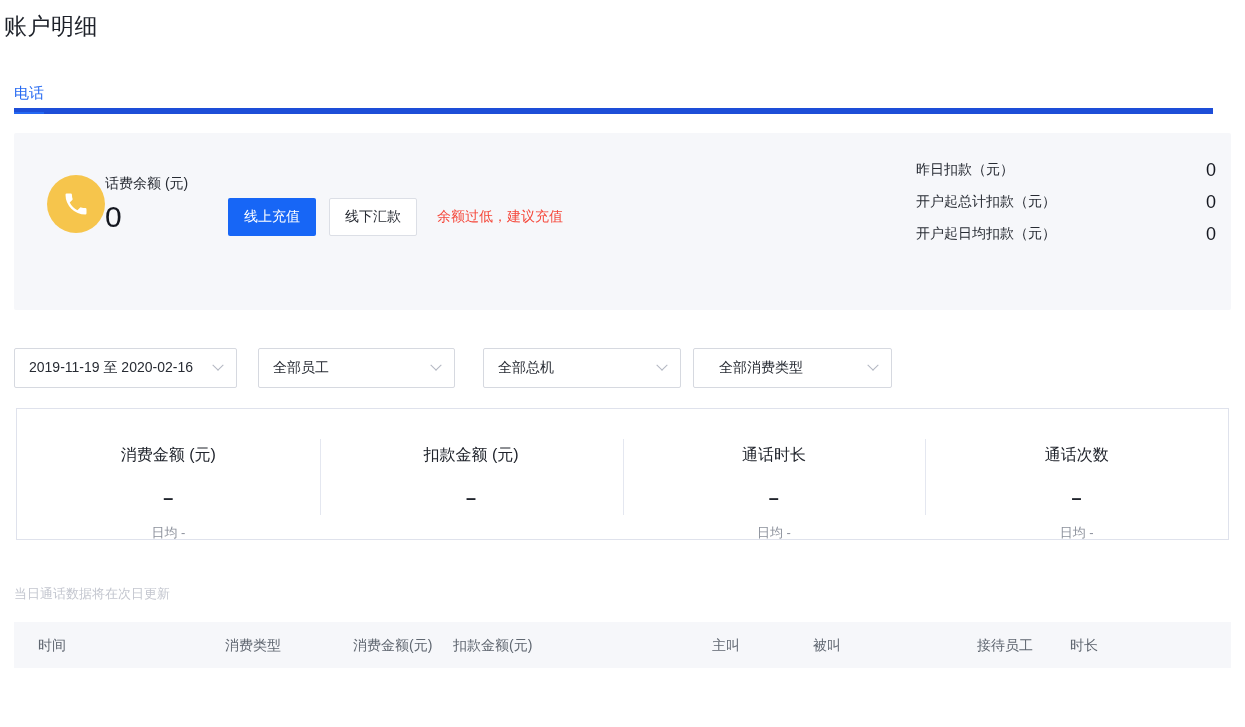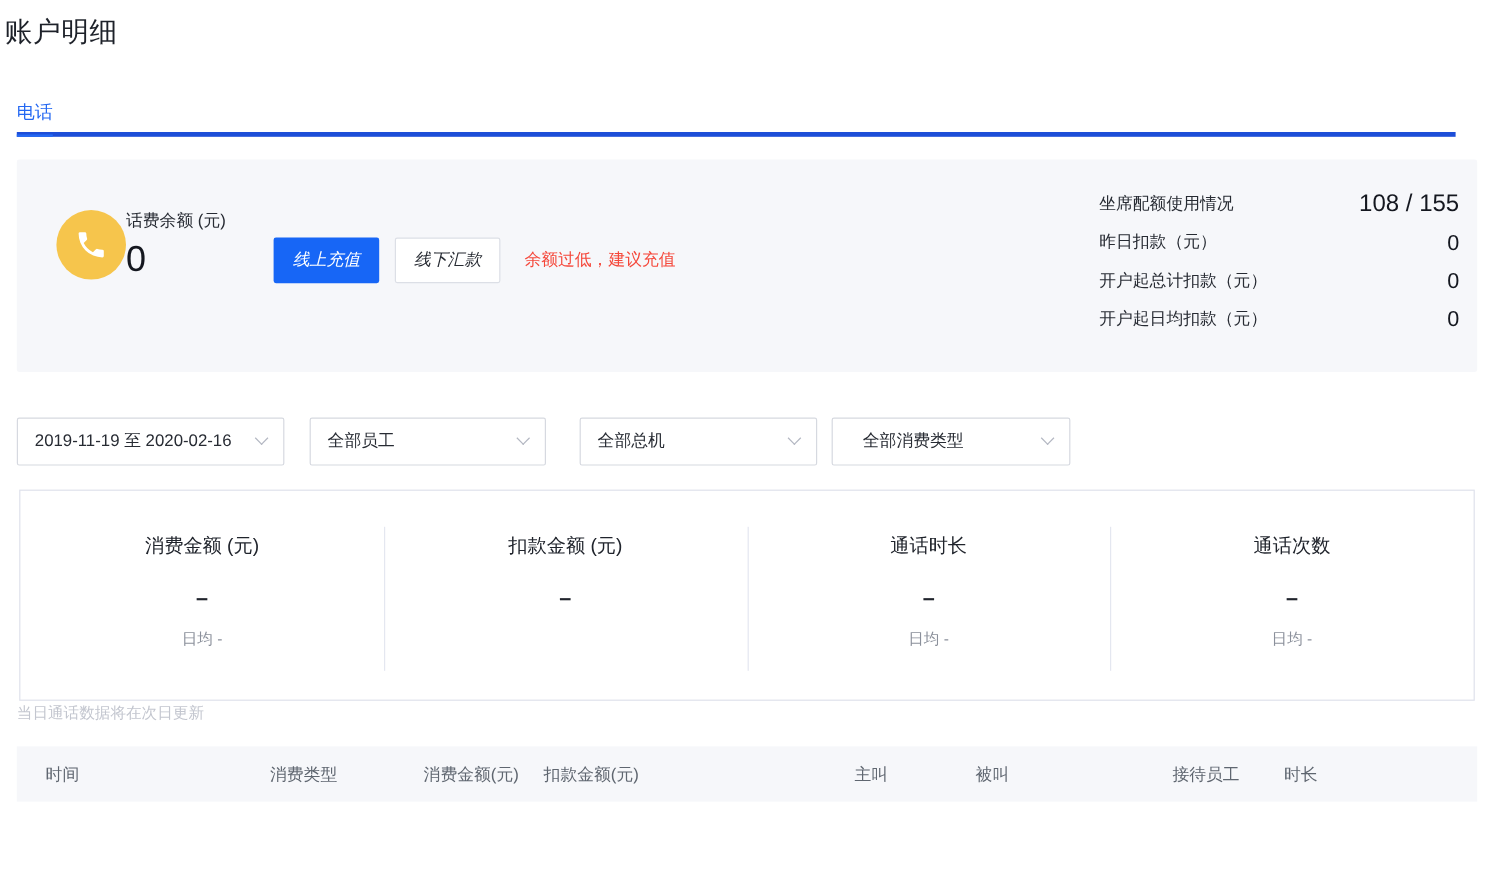--- a/index.html
+++ b/index.html
@@ -9,21 +9,21 @@
   .page { width: 1245px; height: 727px; position: relative; }
 
   .page-title {
     position: absolute; left: 4px; top: 11px;
     font-size: 23px; font-weight: 500; color: #1d2129; letter-spacing: 0.5px;
   }
 
   
   .tabbar {
     position: absolute; left: 14px; right: 32px; top: 84px;
-    border-bottom: 4px solid #1d4ed8; height: 30px;
+    border-bottom: 6px solid #1d4ed8; height: 30px;
   }
   .tab {
     display: inline-block; font-size: 15px; color: #2468f2;
     padding-bottom: 9px; border-bottom: 2px solid #2468f2; cursor: pointer;
   }
 
   
   .balance-card {
     position: absolute; left: 14px; top: 133px; width: 1217px; height: 177px;
     background: #f6f7fa; border-radius: 2px;
@@ -33,21 +33,21 @@
     width: 58px; height: 58px; border-radius: 50%; background: #f6c54c;
     display: flex; align-items: center; justify-content: center; flex: none;
   }
   .phone-circle svg { width: 28px; height: 28px; }
   .balance-info { }
   .balance-label { font-size: 14px; color: #272b33; }
   .balance-row { display: flex; align-items: center; margin-top: 5px; height: 38px; }
   .balance-value { font-size: 30px; color: #14171f; width: 123px; line-height: 38px; }
   .btn { height: 38px; width: 88px; border-radius: 2px; font-size: 14px;
          display: inline-flex; align-items: center; justify-content: center;
-         cursor: pointer; font-family: inherit; font-style: italic; }
+         cursor: pointer; font-family: inherit; }
   .btn-primary { background: #1766f6; color: #fff; border: none; margin-right: 13px; }
   .btn-plain { background: #fff; color: #272b33; border: 1px solid #dcdfe6; }
   .low-balance { color: #f5483b; font-size: 14px; margin-left: 20px; }
   .reminder-row { margin-top: 17px; font-size: 13px; color: #b6bac4;
                   display: flex; align-items: center; }
   .gear { font-size: 16px; color: #aeb2bd; margin-left: 6px; cursor: pointer; line-height: 1; }
 
   
   .card-stats { position: absolute; top: 21px; right: 15px; width: 300px; }
   .stat-row { display: flex; justify-content: space-between; align-items: center; height: 32px; }
@@ -66,21 +66,21 @@
   .select-staff { width: 197px; margin-right: 28px; }
   .select-line  { width: 198px; margin-right: 12px; gap: 24px; }
   .select-type  { width: 199px; padding-left: 25px; }
   .chevron {
     width: 8px; height: 8px; border-right: 1.5px solid #b3b7c2; border-bottom: 1.5px solid #b3b7c2;
     transform: rotate(45deg) translate(-2px, -2px); flex: none; margin-left: 10px;
   }
 
   
   .summary-box {
-    position: absolute; left: 16px; top: 408px; width: 1213px; height: 176px;
+    position: absolute; left: 16px; top: 408px; width: 1213px; height: 132px;
     border: 1px solid #dfe2ec; background: #fff; display: flex;
   }
   .summary-col { flex: 1; text-align: center; padding-top: 36px; position: relative; }
   .summary-col + .summary-col::before {
     content: ""; position: absolute; left: 0; top: 30px; bottom: 24px; width: 1px; background: #e4e7f0;
   }
   .summary-title { font-size: 16px; color: #20242c; }
   .summary-value { font-size: 18px; font-weight: 700; color: #20242c; margin-top: 22px; }
   .summary-sub { font-size: 13px; color: #8b909b; margin-top: 15px; min-height: 16px; }
 
@@ -125,24 +125,20 @@
         <div class="balance-row">
           <span class="balance-value">0</span>
           <button class="btn btn-primary">线上充值</button>
           <button class="btn btn-plain">线下汇款</button>
           <span class="low-balance">余额过低，建议充值</span>
         </div>
       </div>
     </div>
 
     <div class="card-stats">
-      <div class="stat-row first">
-        <span class="stat-label">坐席配额使用情况</span>
-        <span class="stat-value">108 / 155</span>
-      </div>
       <div class="stat-row">
         <span class="stat-label">昨日扣款（元）</span>
         <span class="stat-value">0</span>
       </div>
       <div class="stat-row">
         <span class="stat-label">开户起总计扣款（元）</span>
         <span class="stat-value">0</span>
       </div>
       <div class="stat-row">
         <span class="stat-label">开户起日均扣款（元）</span>

